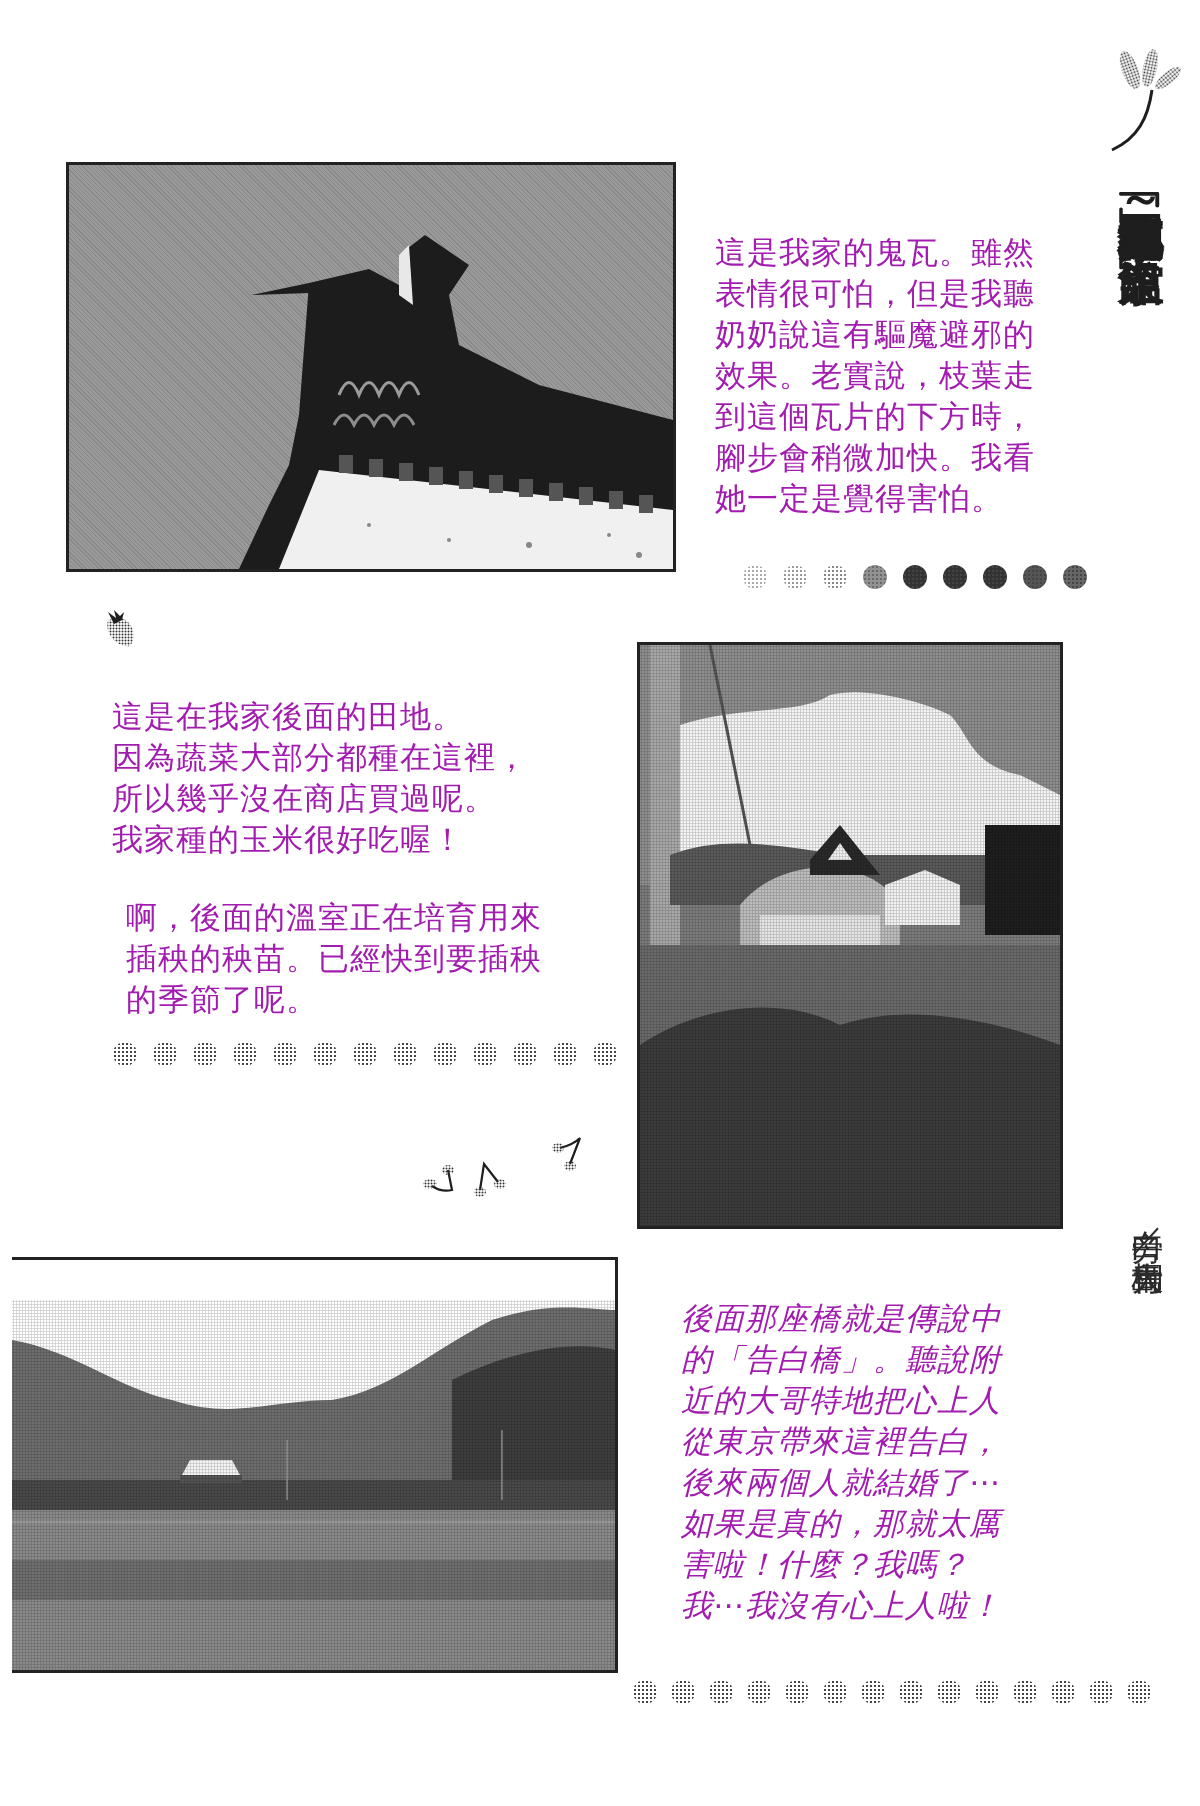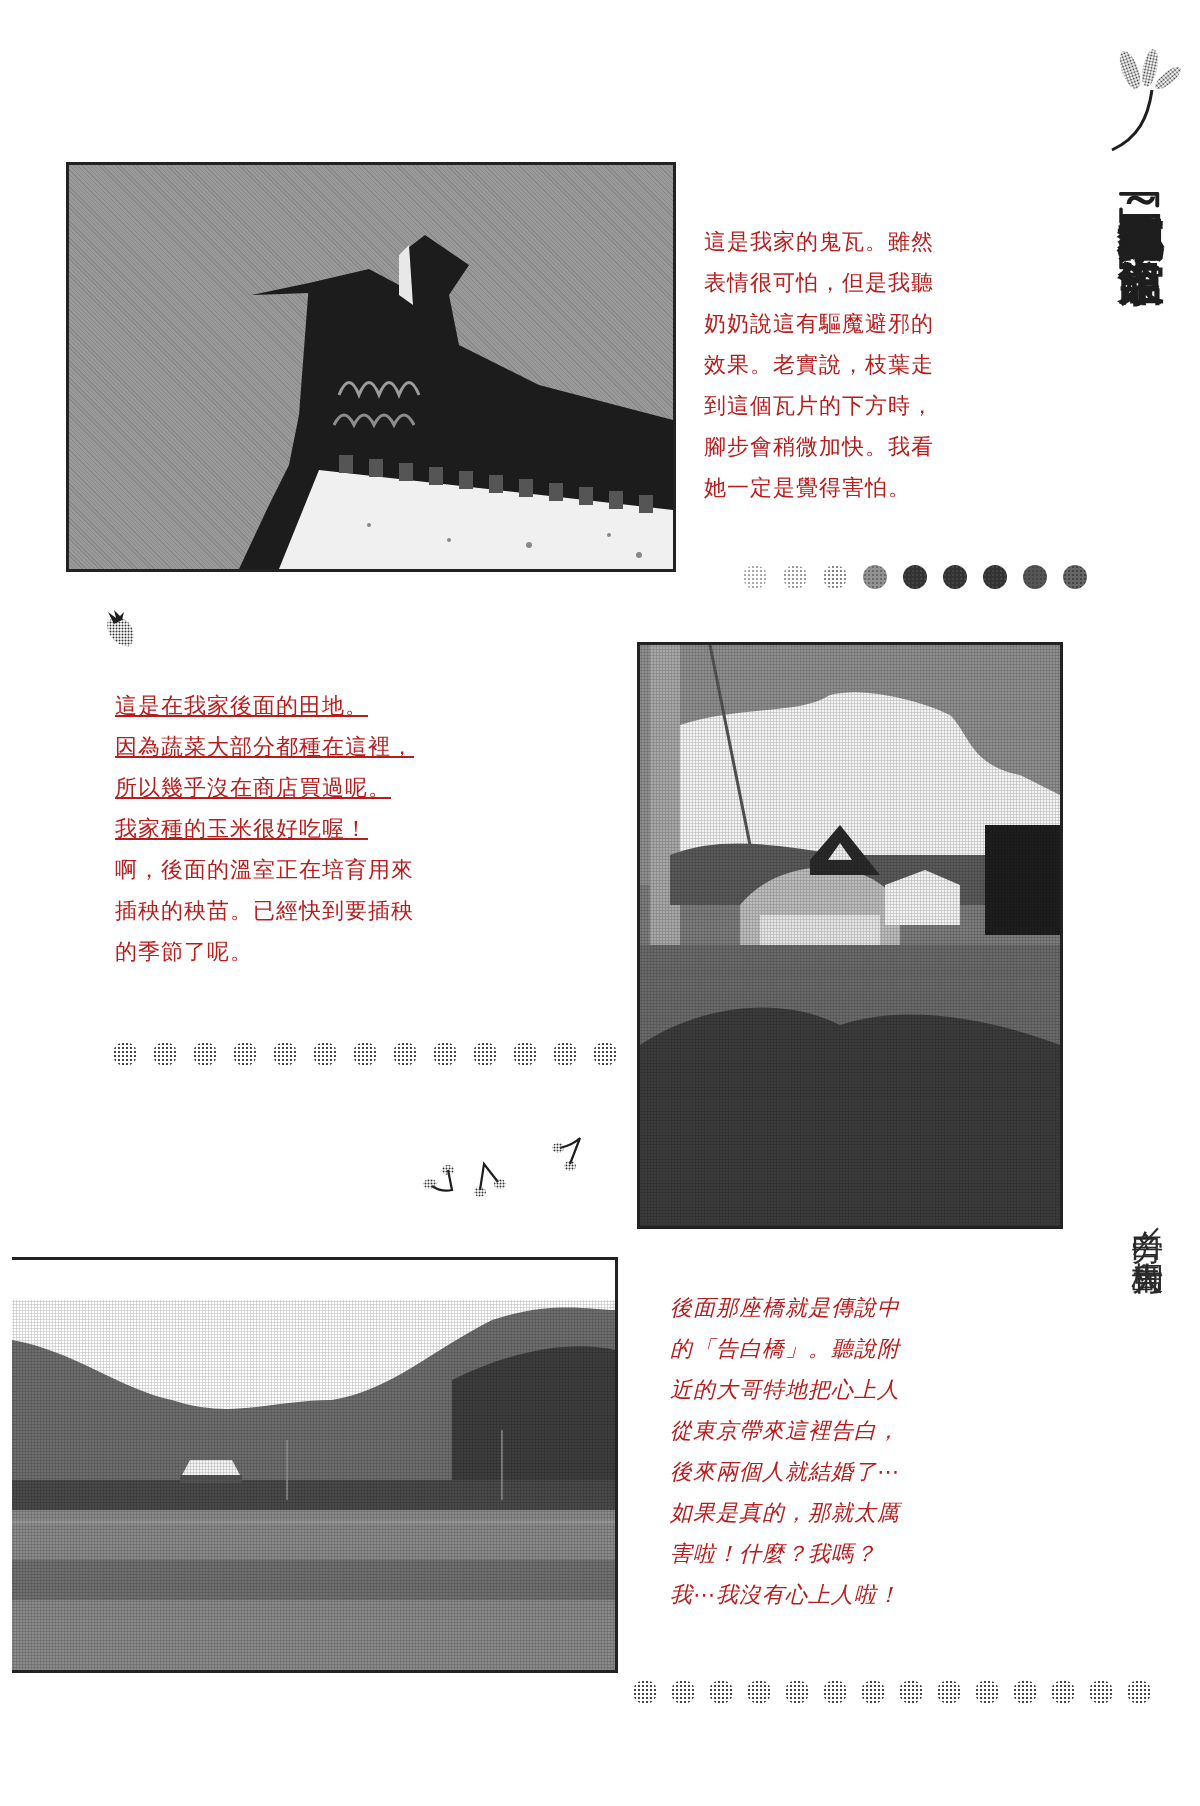--- a/index.html
+++ b/index.html
@@ -28,26 +28,26 @@
 
     
     #photo2 { left: 637px; top: 642px; width: 426px; height: 587px; background:#7a7a7a; }
 
     
     #photo3 { left: 12px; top: 1257px; width: 606px; height: 416px;
       border-left: none; border-top-width: 3px; background: #fff; }
 
     
     .para {
-      position: absolute; margin: 1px; font-size: 22px; line-height: 41px;
-      letter-spacing: 1px; color: #b91c1c; white-space: pre-line;
+      position: absolute; margin: 12px; font-size: 31px; line-height: 41px;
+      letter-spacing: 1px; color: #a21caf; white-space: pre-line;
     }
     #text1 { left: 703px; top: 220px; width: 360px; }
-    #text2 { left: 114px; top: 684px; width: 480px; text-decoration: underline; }
-    #text3 { left: 114px; top: 848px; width: 480px; }
+    #text2 { left: 100px; top: 684px; width: 480px; }
+    #text3 { left: 114px; top: 885px; width: 480px; }
     #text4 { left: 669px; top: 1286px; width: 360px; font-style: italic; }
 
     
     .vtitle {
       position: absolute; left: 1112px; top: 178px; width: 60px;
       writing-mode: vertical-rl; text-orientation: upright;
       font-size: 46px; font-weight: bold; line-height: 60px; letter-spacing: 0px;
       color: #1e1e1e;
     }
     .vcredit {

